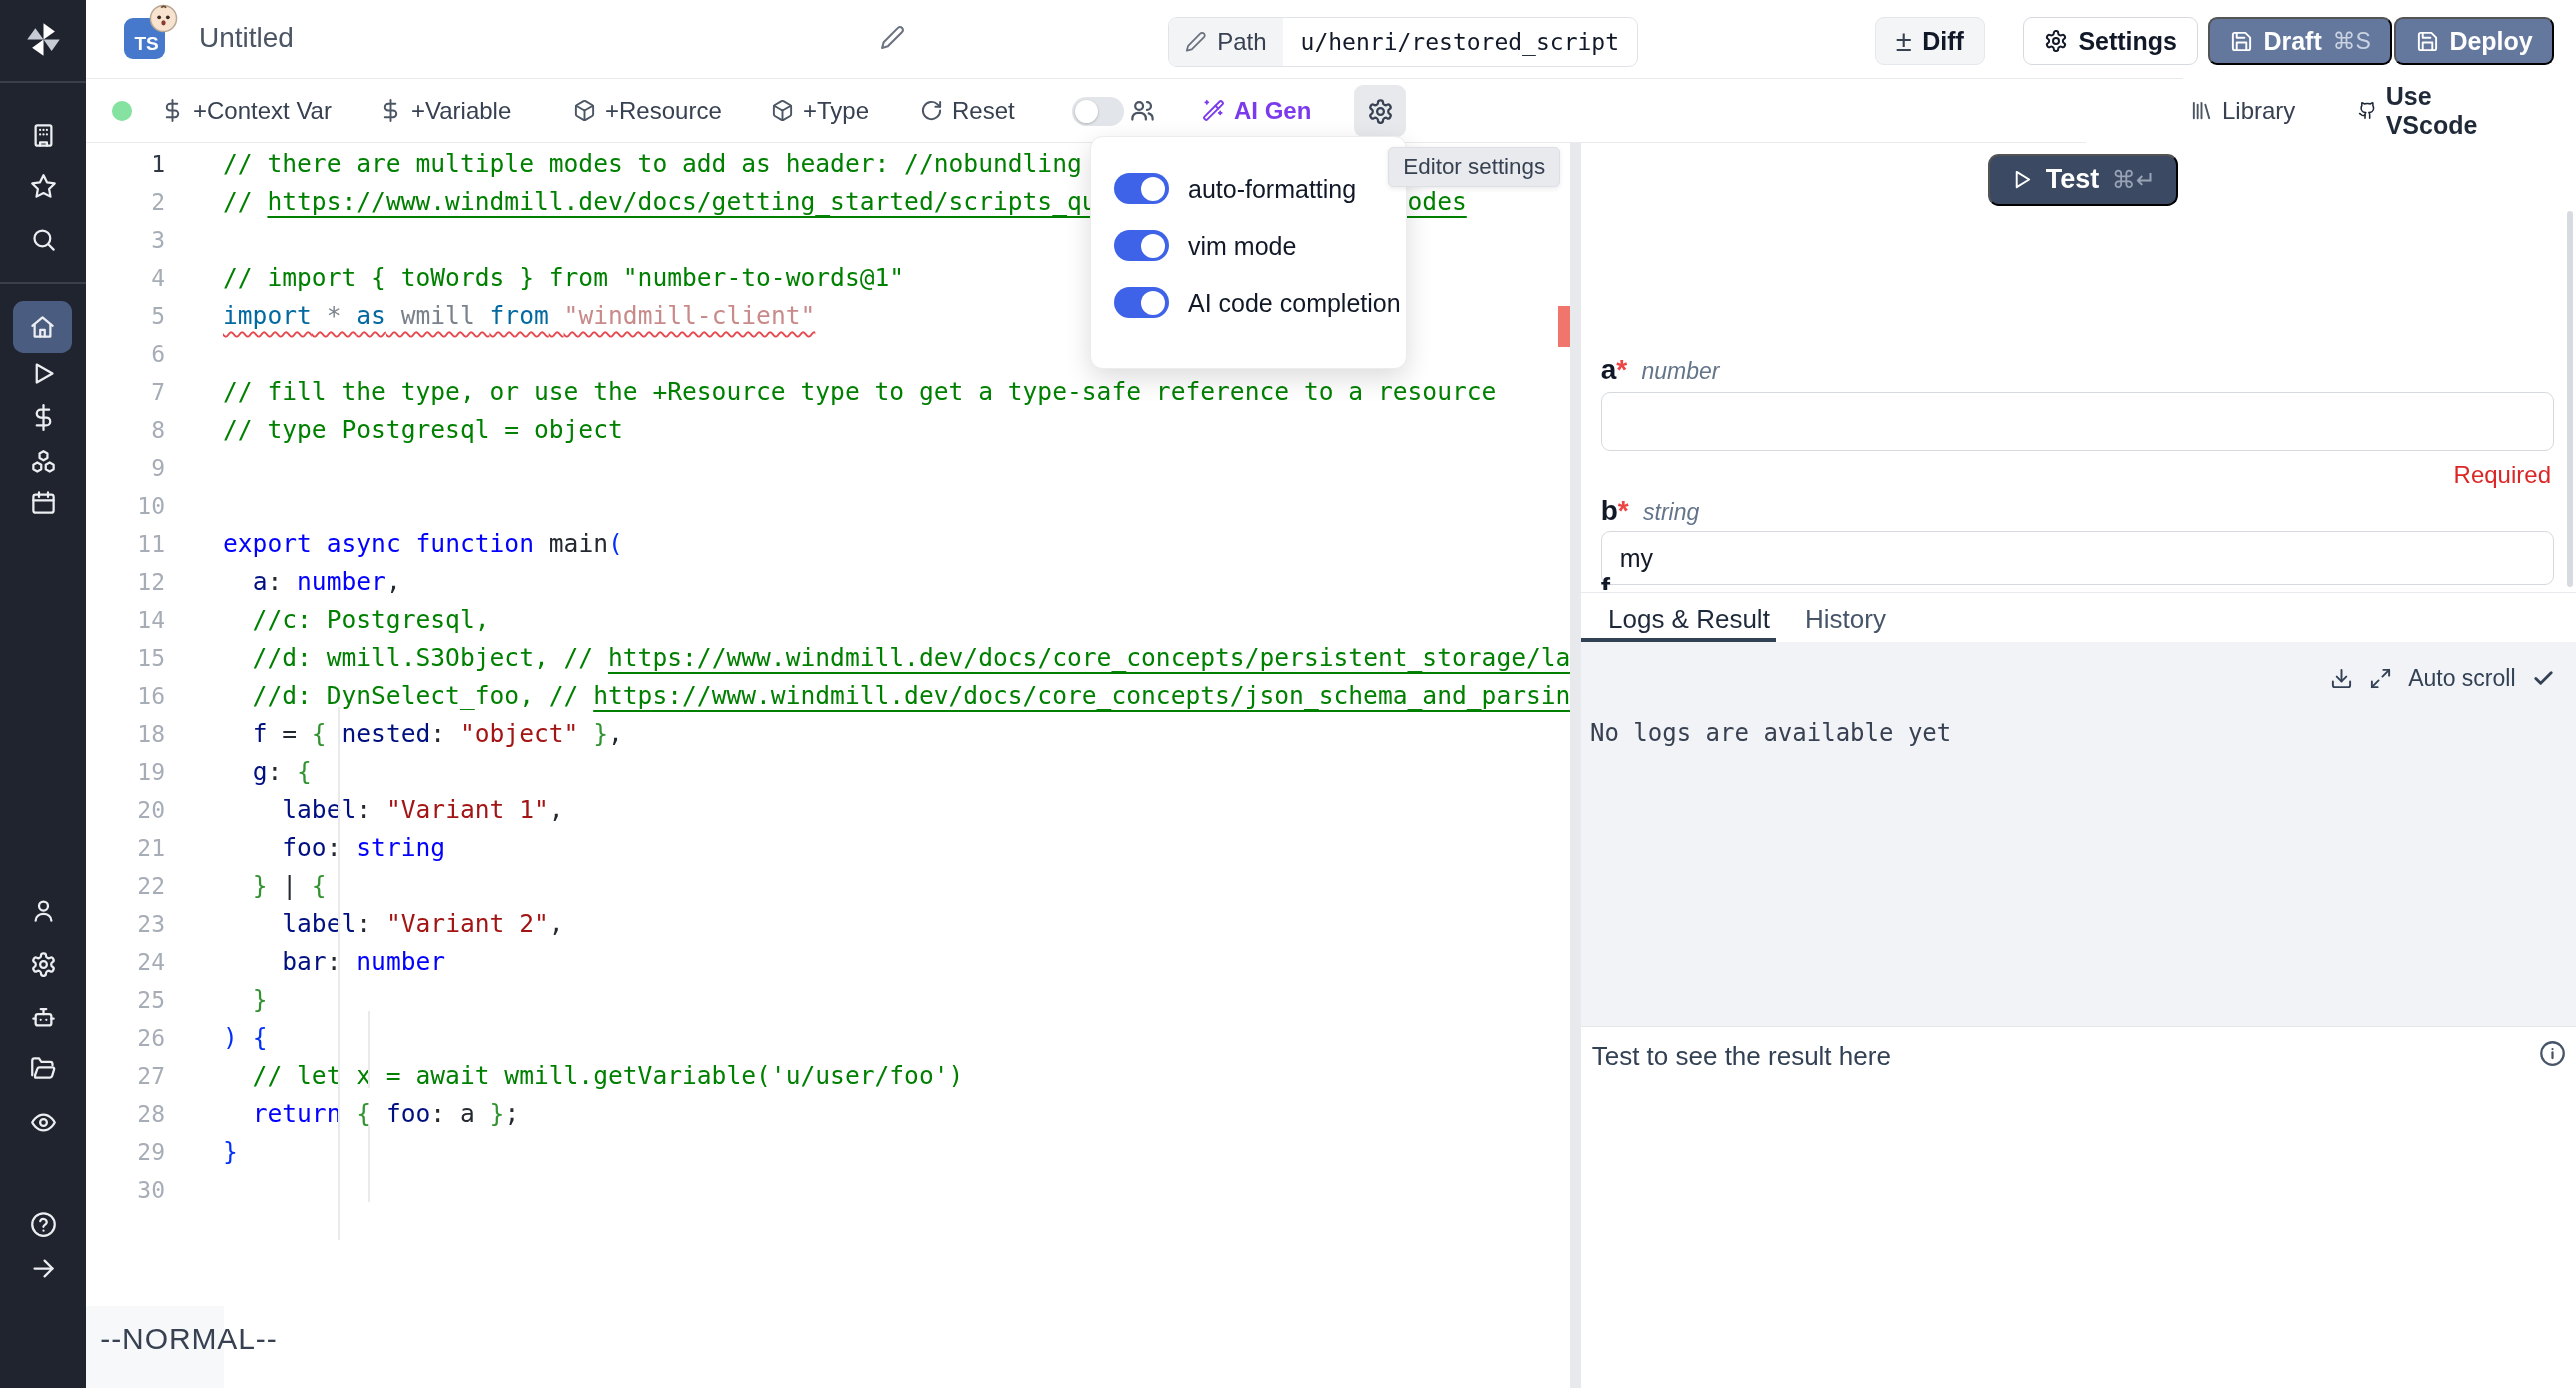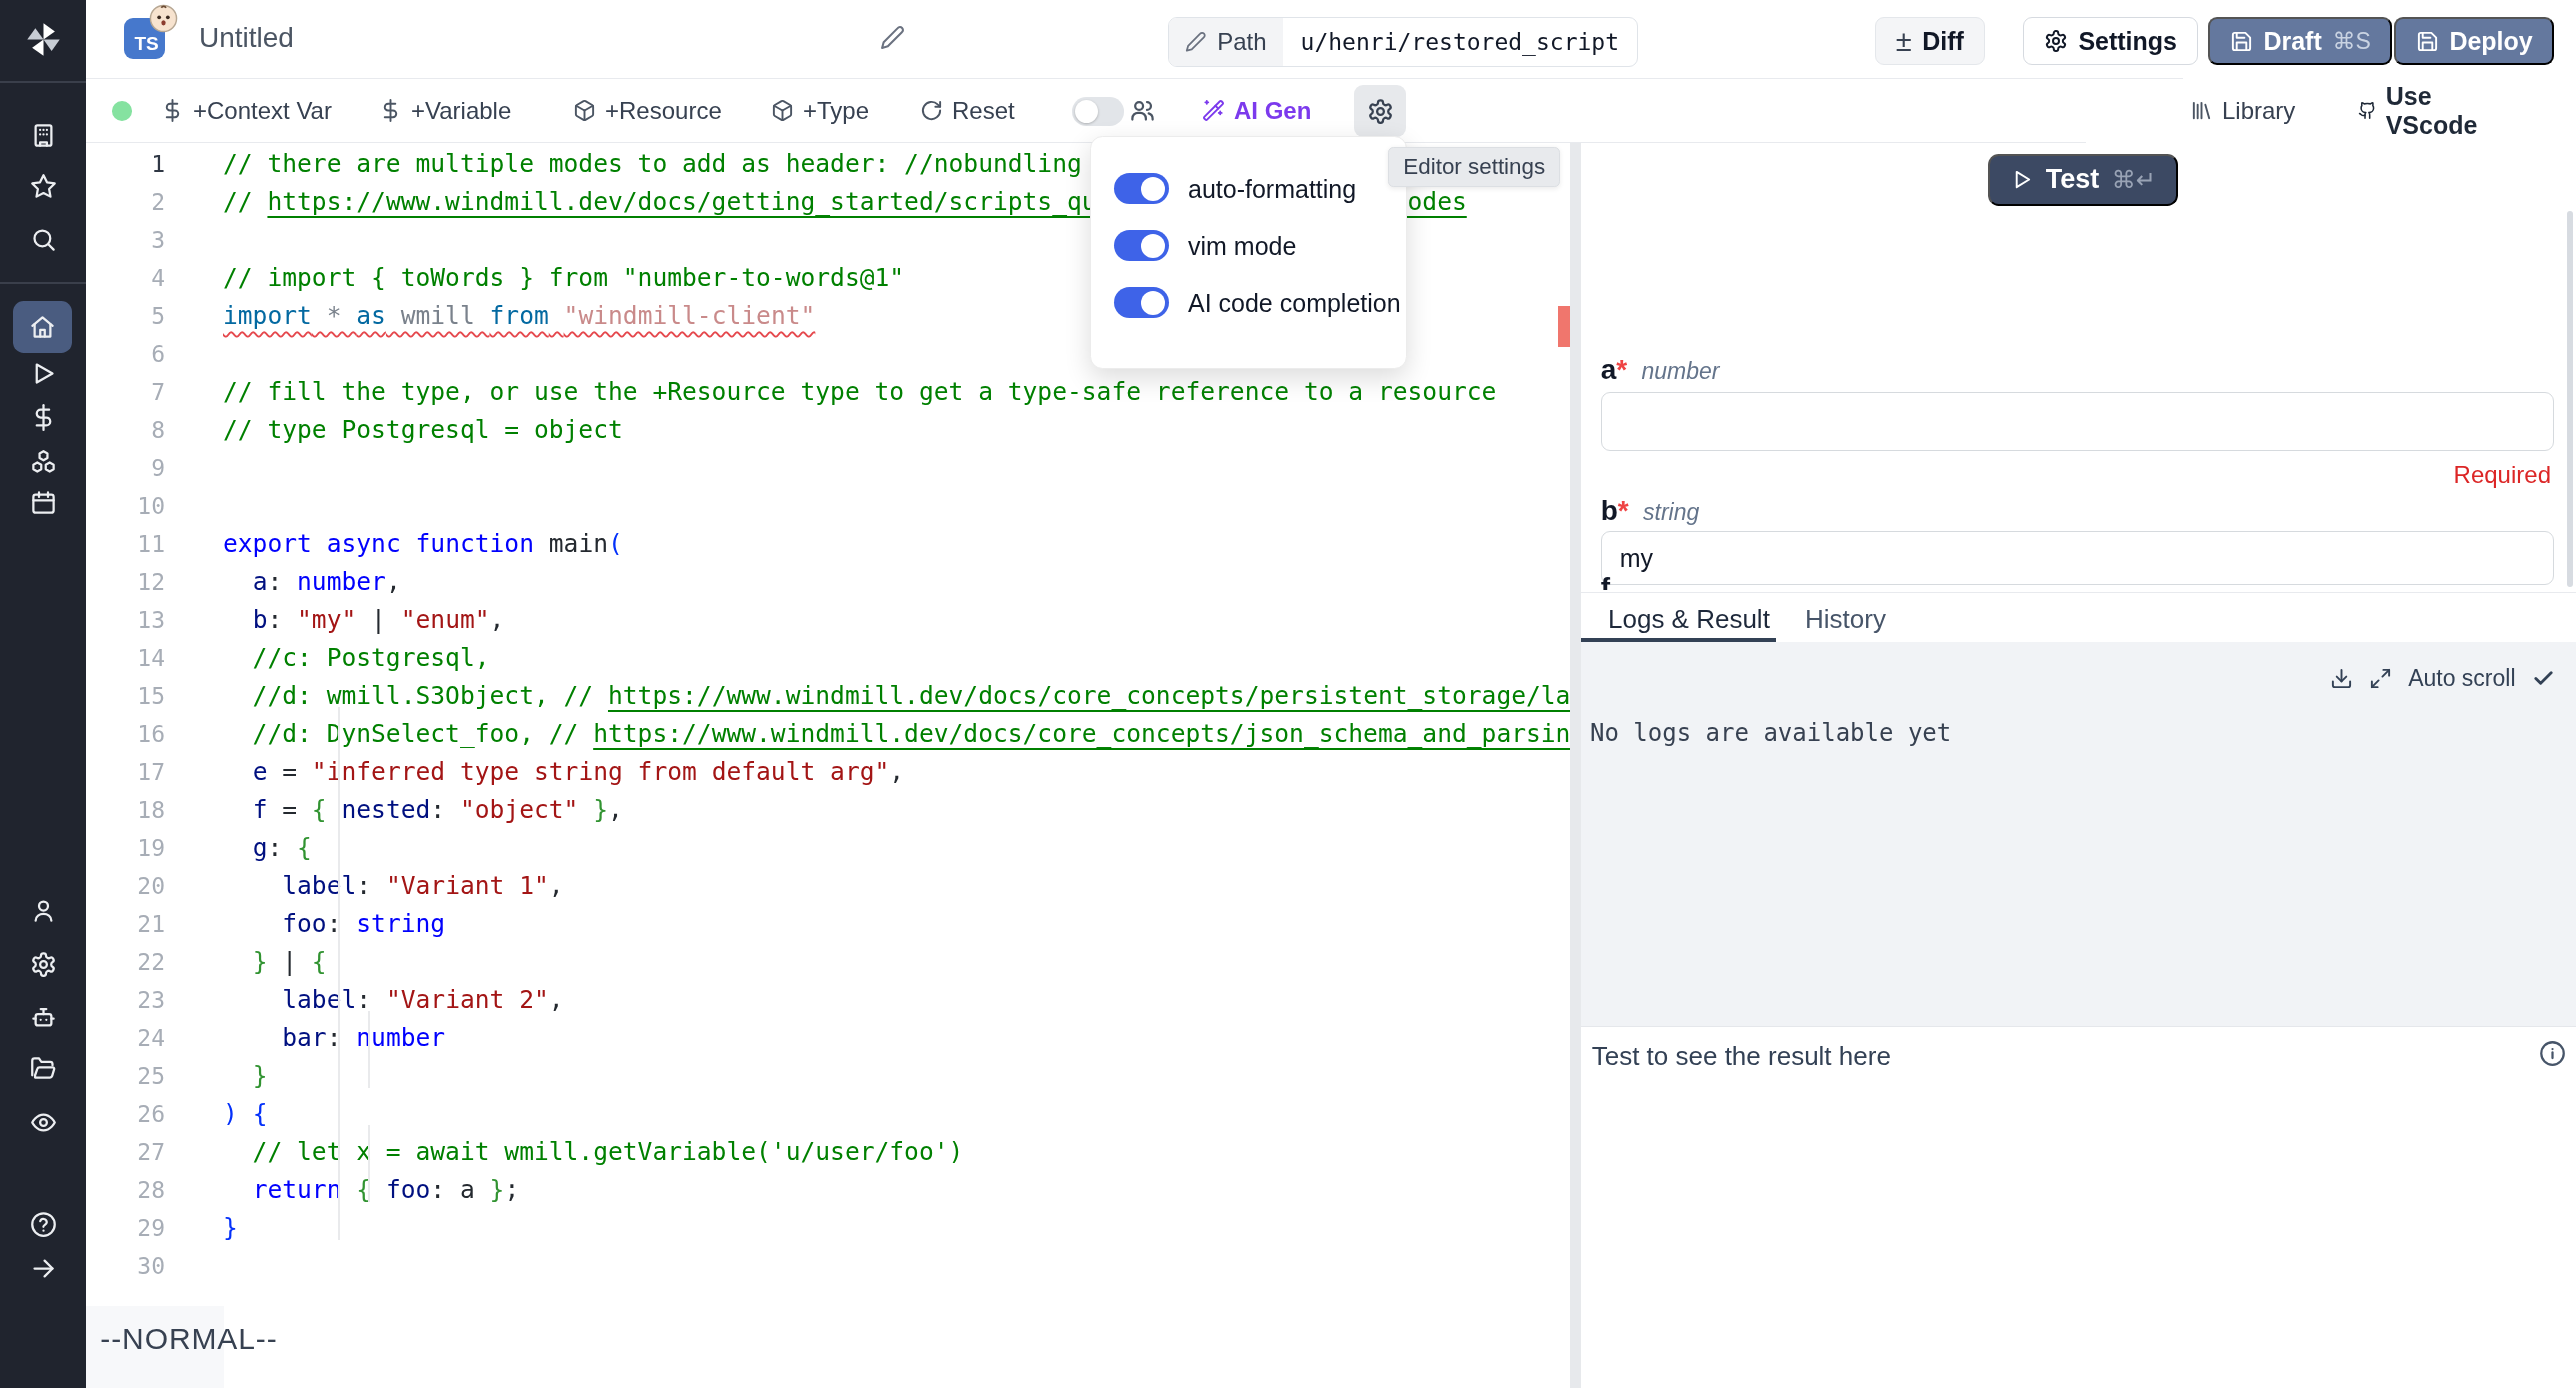--- a/index.html
+++ b/index.html
@@ -402,25 +402,23 @@
         <div class="code-row"><span class="gutter">3</span><span class="code-txt"></span></div>
         <div class="code-row"><span class="gutter">4</span><span class="code-txt"><span class="tk-cmt">// import { toWords } from "number-to-words@1"</span></span></div>
         <div class="code-row"><span class="gutter">5</span><span class="code-txt dim"><span class="wavy"><span class="tk-kw">import</span><span class="tk-pl"> * </span><span class="tk-kw">as</span><span class="tk-pl"> wmill </span><span class="tk-kw">from</span><span class="tk-pl"> </span><span class="tk-str">"windmill-client"</span></span></span></div>
         <div class="code-row"><span class="gutter">6</span><span class="code-txt"></span></div>
         <div class="code-row"><span class="gutter">7</span><span class="code-txt"><span class="tk-cmt">// fill the type, or use the +Resource type to get a type-safe reference to a resource</span></span></div>
         <div class="code-row"><span class="gutter">8</span><span class="code-txt"><span class="tk-cmt">// type Postgresql = object</span></span></div>
         <div class="code-row"><span class="gutter">9</span><span class="code-txt"></span></div>
         <div class="code-row"><span class="gutter">10</span><span class="code-txt"></span></div>
         <div class="code-row"><span class="gutter">11</span><span class="code-txt"><span class="tk-kw">export</span><span class="tk-pl"> </span><span class="tk-kw">async</span><span class="tk-pl"> </span><span class="tk-kw">function</span><span class="tk-pl"> </span><span class="tk-fn">main</span><span class="tk-br1">(</span></span></div>
         <div class="code-row"><span class="gutter">12</span><span class="code-txt"><span class="tk-pl">  </span><span class="tk-param">a</span><span class="tk-pl">: </span><span class="tk-type">number</span><span class="tk-pl">,</span></span></div>
-        <div class="code-row"><span class="gutter">13</span><span class="code-txt"><span class="tk-pl">  </span><span class="tk-param">b</span><span class="tk-pl">: </span><span class="tk-str">"my"</span><span class="tk-pl"> | </span><span class="tk-str">"enum"</span><span class="tk-pl">,</span></span></div>
         <div class="code-row"><span class="gutter">14</span><span class="code-txt"><span class="tk-cmt">  //c: Postgresql,</span></span></div>
         <div class="code-row"><span class="gutter">15</span><span class="code-txt"><span class="tk-cmt">  //d: wmill.S3Object, // </span><span class="tk-link">https://www.windmill.dev/docs/core_concepts/persistent_storage/large_data_files</span></span></div>
         <div class="code-row"><span class="gutter">16</span><span class="code-txt"><span class="tk-cmt">  //d: DynSelect_foo, // </span><span class="tk-link">https://www.windmill.dev/docs/core_concepts/json_schema_and_parsing</span></span></div>
-        <div class="code-row"><span class="gutter">17</span><span class="code-txt"><span class="tk-pl">  </span><span class="tk-param">e</span><span class="tk-pl"> = </span><span class="tk-str">"inferred type string from default arg"</span><span class="tk-pl">,</span></span></div>
         <div class="code-row"><span class="gutter">18</span><span class="code-txt"><span class="tk-pl">  </span><span class="tk-param">f</span><span class="tk-pl"> = </span><span class="tk-br2">{</span><span class="tk-pl"> </span><span class="tk-prop">nested</span><span class="tk-pl">: </span><span class="tk-str">"object"</span><span class="tk-pl"> </span><span class="tk-br2">}</span><span class="tk-pl">,</span></span></div>
         <div class="code-row"><span class="gutter">19</span><span class="code-txt"><span class="tk-pl">  </span><span class="tk-param">g</span><span class="tk-pl">: </span><span class="tk-br2">{</span></span></div>
         <div class="code-row"><span class="gutter">20</span><span class="code-txt"><span class="tk-pl">    </span><span class="tk-prop">label</span><span class="tk-pl">: </span><span class="tk-str">"Variant 1"</span><span class="tk-pl">,</span></span></div>
         <div class="code-row"><span class="gutter">21</span><span class="code-txt"><span class="tk-pl">    </span><span class="tk-prop">foo</span><span class="tk-pl">: </span><span class="tk-type">string</span></span></div>
         <div class="code-row"><span class="gutter">22</span><span class="code-txt"><span class="tk-pl">  </span><span class="tk-br2">}</span><span class="tk-pl"> | </span><span class="tk-br2">{</span></span></div>
         <div class="code-row"><span class="gutter">23</span><span class="code-txt"><span class="tk-pl">    </span><span class="tk-prop">label</span><span class="tk-pl">: </span><span class="tk-str">"Variant 2"</span><span class="tk-pl">,</span></span></div>
         <div class="code-row"><span class="gutter">24</span><span class="code-txt"><span class="tk-pl">    </span><span class="tk-prop">bar</span><span class="tk-pl">: </span><span class="tk-type">number</span></span></div>
         <div class="code-row"><span class="gutter">25</span><span class="code-txt"><span class="tk-pl">  </span><span class="tk-br2">}</span></span></div>
         <div class="code-row"><span class="gutter">26</span><span class="code-txt"><span class="tk-br1">)</span><span class="tk-pl"> </span><span class="tk-br1">{</span></span></div>
         <div class="code-row"><span class="gutter">27</span><span class="code-txt"><span class="tk-cmt">  // let x = await wmill.getVariable('u/user/foo')</span></span></div>

